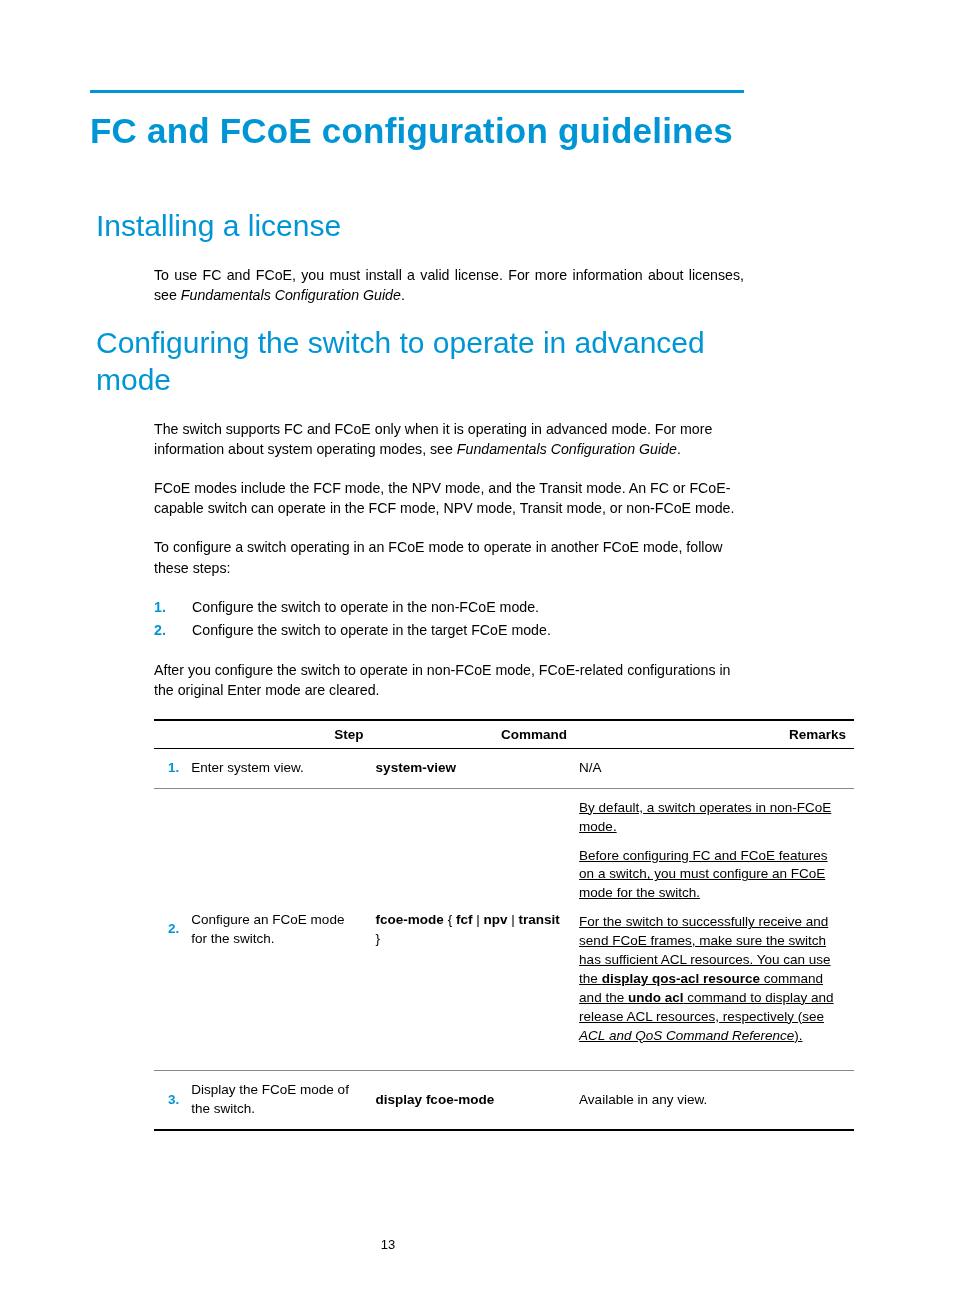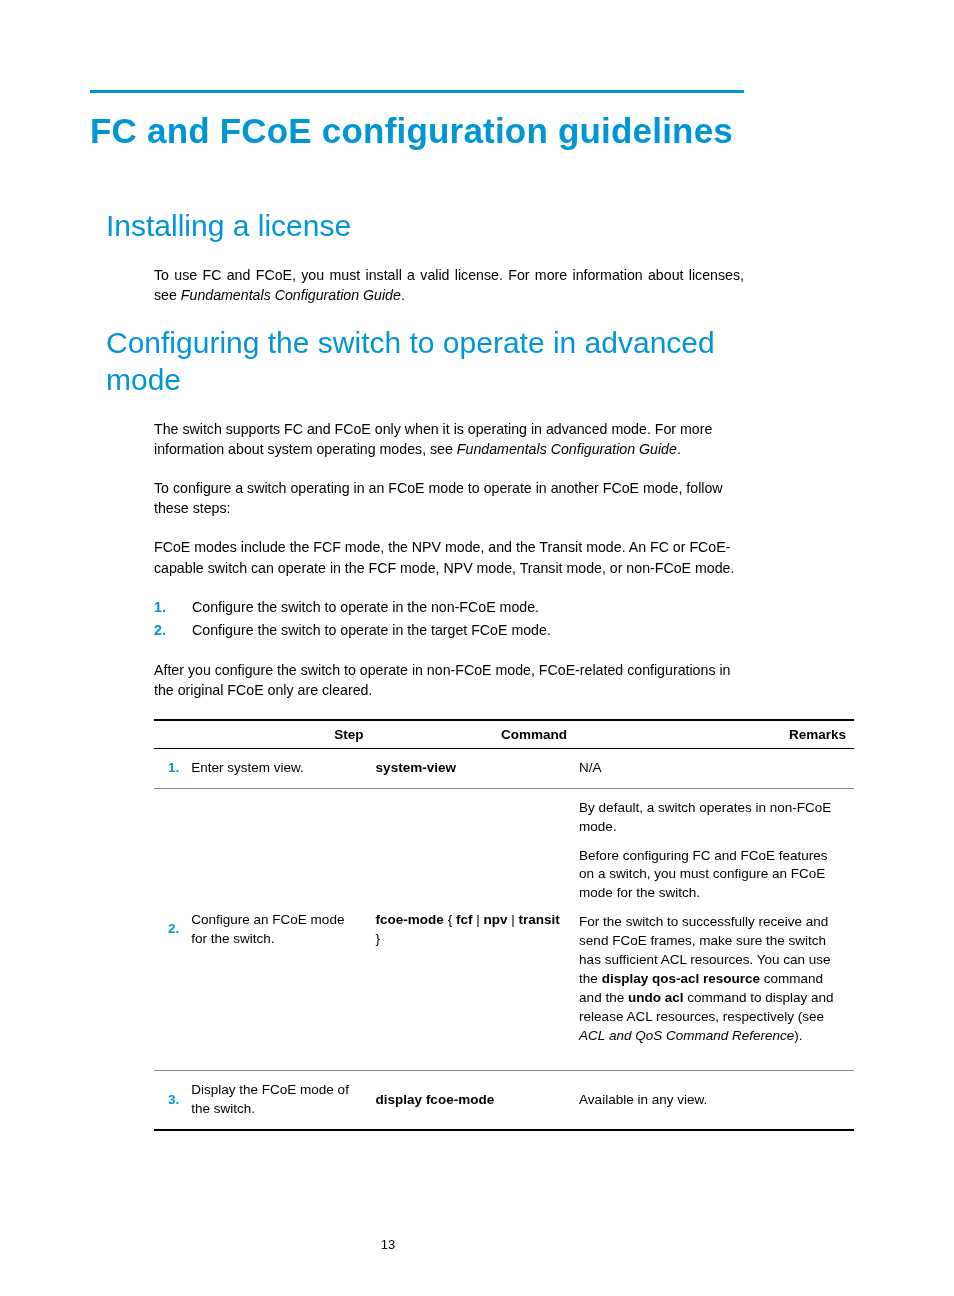--- a/index.html
+++ b/index.html
@@ -27,21 +27,21 @@
     color: #0096d6;
     font-size: 35px;
     font-weight: bold;
     margin: 0 0 56px 0;
     letter-spacing: 0.2px;
   }
   h2.section-title {
     color: #0096d6;
     font-size: 30px;
     font-weight: normal;
-    margin: 0 0 20px 16px;
+    margin: 0 0 20px 6px;
     line-height: 1.25;
   }
   .body-text {
     font-size: 14.2px;
     line-height: 1.45;
     color: #000;
     margin: 0 0 18px 0;
     padding-left: 64px;
   }
   .body-text.justify {
@@ -102,20 +102,21 @@
     width: 22px;
     text-align: right;
     vertical-align: middle;
   }
   .col-step { width: 180px; }
   .col-cmd { width: 200px; }
   .col-remarks { width: 280px; }
   .cmd-bold { font-weight: bold; }
   .remarks-block p {
     margin: 0 0 10px 0;
+    text-decoration: underline;
   }
   .remarks-block p:last-child {
     margin-bottom: 15px;
   }
   .page-number {
     position: absolute;
     bottom: 44px;
     left: 0;
     width: 776px;
     text-align: center;
@@ -133,29 +134,29 @@
   <h2 class="section-title">Installing a license</h2>
   <p class="body-text justify">
     <span>To use FC and FCoE, you must install a valid license. For more information about licenses, see </span><span class="italic">Fundamentals Configuration Guide</span><span>.</span>
   </p>
 
   <h2 class="section-title section-gap">Configuring the switch to operate in advanced mode</h2>
   <p class="body-text">
     <span>The switch supports FC and FCoE only when it is operating in advanced mode. For more information about system operating modes, see </span><span class="italic">Fundamentals Configuration Guide</span><span>.</span>
   </p>
 
+  <p class="body-text">FCoE modes include the FCF mode, the NPV mode, and the Transit mode. An FC or FCoE-capable switch can operate in the FCF mode, NPV mode, Transit mode, or non-FCoE mode.</p>
   <p class="body-text">To configure a switch operating in an FCoE mode to operate in another FCoE mode, follow these steps:</p>
-  <p class="body-text">FCoE modes include the FCF mode, the NPV mode, and the Transit mode. An FC or FCoE-capable switch can operate in the FCF mode, NPV mode, Transit mode, or non-FCoE mode.</p>
 
   <ol class="steps">
     <li>Configure the switch to operate in the non-FCoE mode.</li>
     <li>Configure the switch to operate in the target FCoE mode.</li>
   </ol>
 
-  <p class="body-text">After you configure the switch to operate in non-FCoE mode, FCoE-related configurations in the original FCoE only are cleared.</p>
+  <p class="body-text">After you configure the switch to operate in non-FCoE mode, FCoE-related configurations in the original Enter mode are cleared.</p>
 
   <table class="config-table">
     <thead>
       <tr>
         <th colspan="2">Step</th>
         <th>Command</th>
         <th>Remarks</th>
       </tr>
     </thead>
     <tbody>

